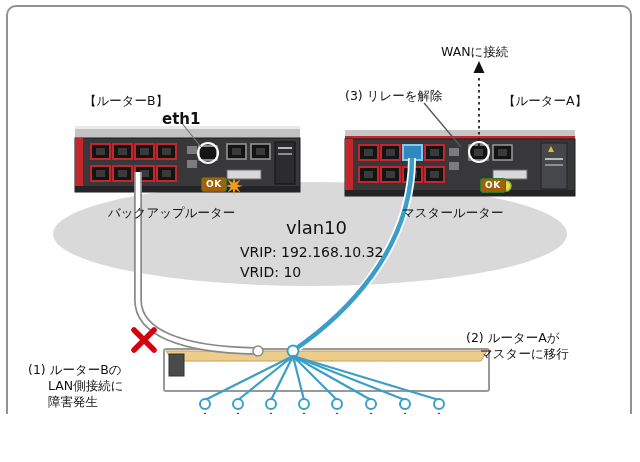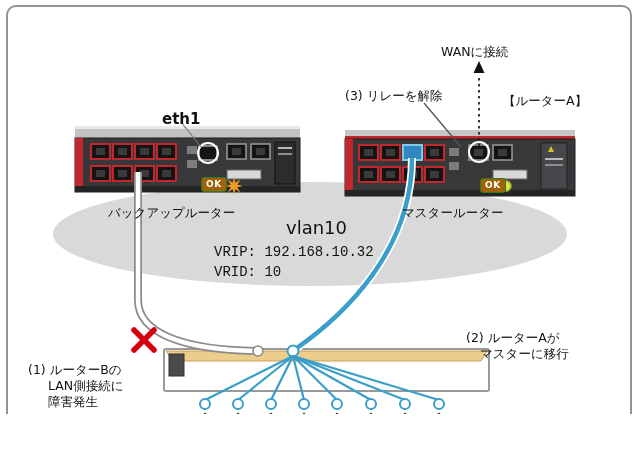--- a/index.html
+++ b/index.html
@@ -156,32 +156,33 @@
       <polygon fill="#f29b1d" points="9,0 3.2,1.3 6.4,6.4 1.3,3.2 0,9 -1.3,3.2 -6.4,6.4 -3.2,1.3 -9,0 -3.2,-1.3 -6.4,-6.4 -1.3,-3.2 0,-9 1.3,-3.2 6.4,-6.4 3.2,-1.3"></polygon>
     </g>
 
     <circle cx="506" cy="186" r="5" fill="#d6e34d" stroke="#a8b42c" stroke-width="1.5"></circle>
   </svg>
 
   <div class="lbl" style="left:441px;top:44px;">WANに接続</div>
 
   <div class="lbl" style="left:345px;top:88px;">(3) リレーを解除</div>
 
+  <div class="lbl" style="left:84px;top:93px;">【ルーターB】</div>
 
   <div class="lbl" style="left:503px;top:93px;">【ルーターA】</div>
 
   <div class="lbl eth1" style="left:162px;top:111px;font-weight:bold;">eth1</div>
 
   <div class="lbl center" style="left:108px;top:205px;width:120px;">バックアップルーター</div>
 
   <div class="lbl center" style="left:402px;top:205px;width:115px;">マスタールーター</div>
 
   <div class="lbl vlan" style="left:286px;top:220px;">vlan10</div>
 
-  <div class="lbl center vrblock" style="left:214px;top:242px;width:170px;font-family:Liberation Mono, monospace;">
+  <div class="lbl center vrblock" style="left:240px;top:242px;width:170px;">
     <span style="display:block;">VRIP: 192.168.10.32</span>
     <span style="display:block;">VRID: 10</span>
   </div>
 
   <div class="lbl" style="left:28px;top:362px;">
     <span style="display:block;">(1) ルーターBの</span>
     <span class="ind">LAN側接続に</span>
     <span class="ind">障害発生</span>
   </div>
 

